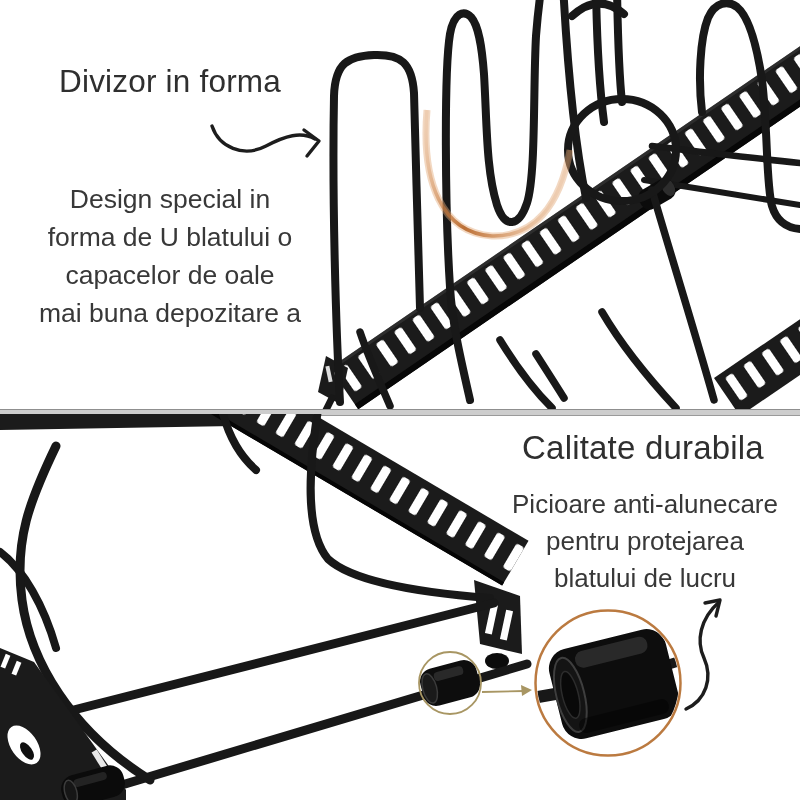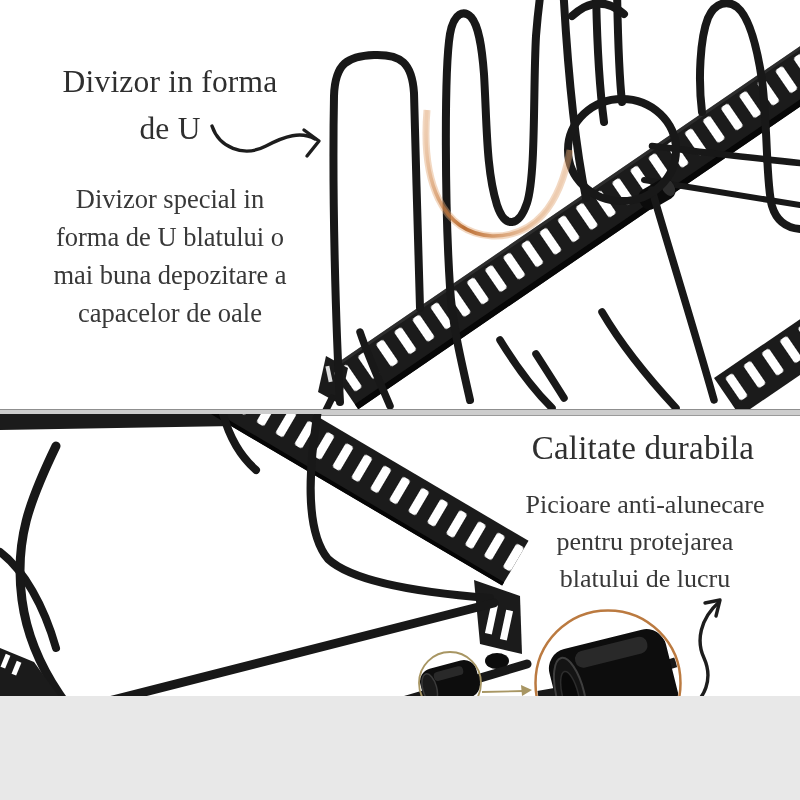--- a/index.html
+++ b/index.html
@@ -1,19 +1,19 @@
 <!DOCTYPE html>
 <html style="--background: #ffffff; --heading: #2f2f2f; --text: #383838; --wire: #181818; --metal: #1b1b1b; --slot: #ffffff; --ink: #1d1d1d; --highlight-orange: #bf7238; --highlight-orange-soft: #e2a878; --ring-large: #bb7a40; --ring-small: #a89663; --divider: #cdcdcd;"><head>
 <meta charset="utf-8">
 <style>
   html,body{margin:0;padding:0;background:#e8e8e8;}
   .canvas{
-    position:relative;width:800px;height:696px;margin:0 auto;
+    position:relative;width:800px;height:800px;margin:0 auto;
     background:var(--background,#fff);overflow:hidden;
-    font-family:Liberation Serif, serif;
+    font-family:Liberation Sans, sans-serif;
   }
   .photo{position:absolute;left:0;display:block;}
   .txt{position:absolute;text-align:center;}
   .heading{color:var(--heading,#2f2f2f);font-size:31.5px;line-height:47px;font-weight:400;letter-spacing:0.2px;}
   .heading-sm{color:var(--heading,#2f2f2f);font-size:33px;line-height:40px;font-weight:400;letter-spacing:0.2px;}
   .body-copy{color:var(--text,#383838);font-size:26.5px;line-height:38px;font-weight:400;}
   .body-copy.tight{line-height:37px;font-size:26px;}
   .divider{position:absolute;left:0;top:409px;width:800px;height:5px;
     background:var(--divider,#cdcdcd);border-top:1px solid #8f8f8f;border-bottom:1px solid #9a9a9a;box-sizing:content-box;}
   
@@ -90,27 +90,26 @@
     <path fill="none" stroke="url(#orangeFade)" stroke-width="3.5" d="M 427 110 C 421 182 442 233 492 236 C 534 237 560 206 570 150"></path>
 
     <g>
       <path class="ink" stroke-width="3.4" d="M 212 126 C 219 147 243 158 266 146 C 285 136 301 131 315 139"></path>
       <path class="ink" stroke-width="3.4" d="M 304 130 L 319 141 L 307 156"></path>
     </g>
   </svg>
 
   <div class="txt heading" style="left:10px;top:58px;width:320px;">
     <div>Divizor in forma</div>
-    <div>de U</div>
   </div>
   <div class="txt body-copy" style="left:5px;top:180px;width:330px;">
-    <div>Divizor special in</div>
+    <div>Design special in</div>
     <div>forma de U blatului o</div>
+    <div>capacelor de oale</div>
     <div>mai buna depozitare a</div>
-    <div>capacelor de oale</div>
   </div>
 
   <div class="divider"></div>
 
   <svg class="photo" style="top:414px" width="800" height="386" viewBox="0 0 800 386">
     <defs>
       <clipPath id="zoomClip">
           <circle cx="608" cy="269" r="71"></circle>
         </clipPath>
     </defs>

